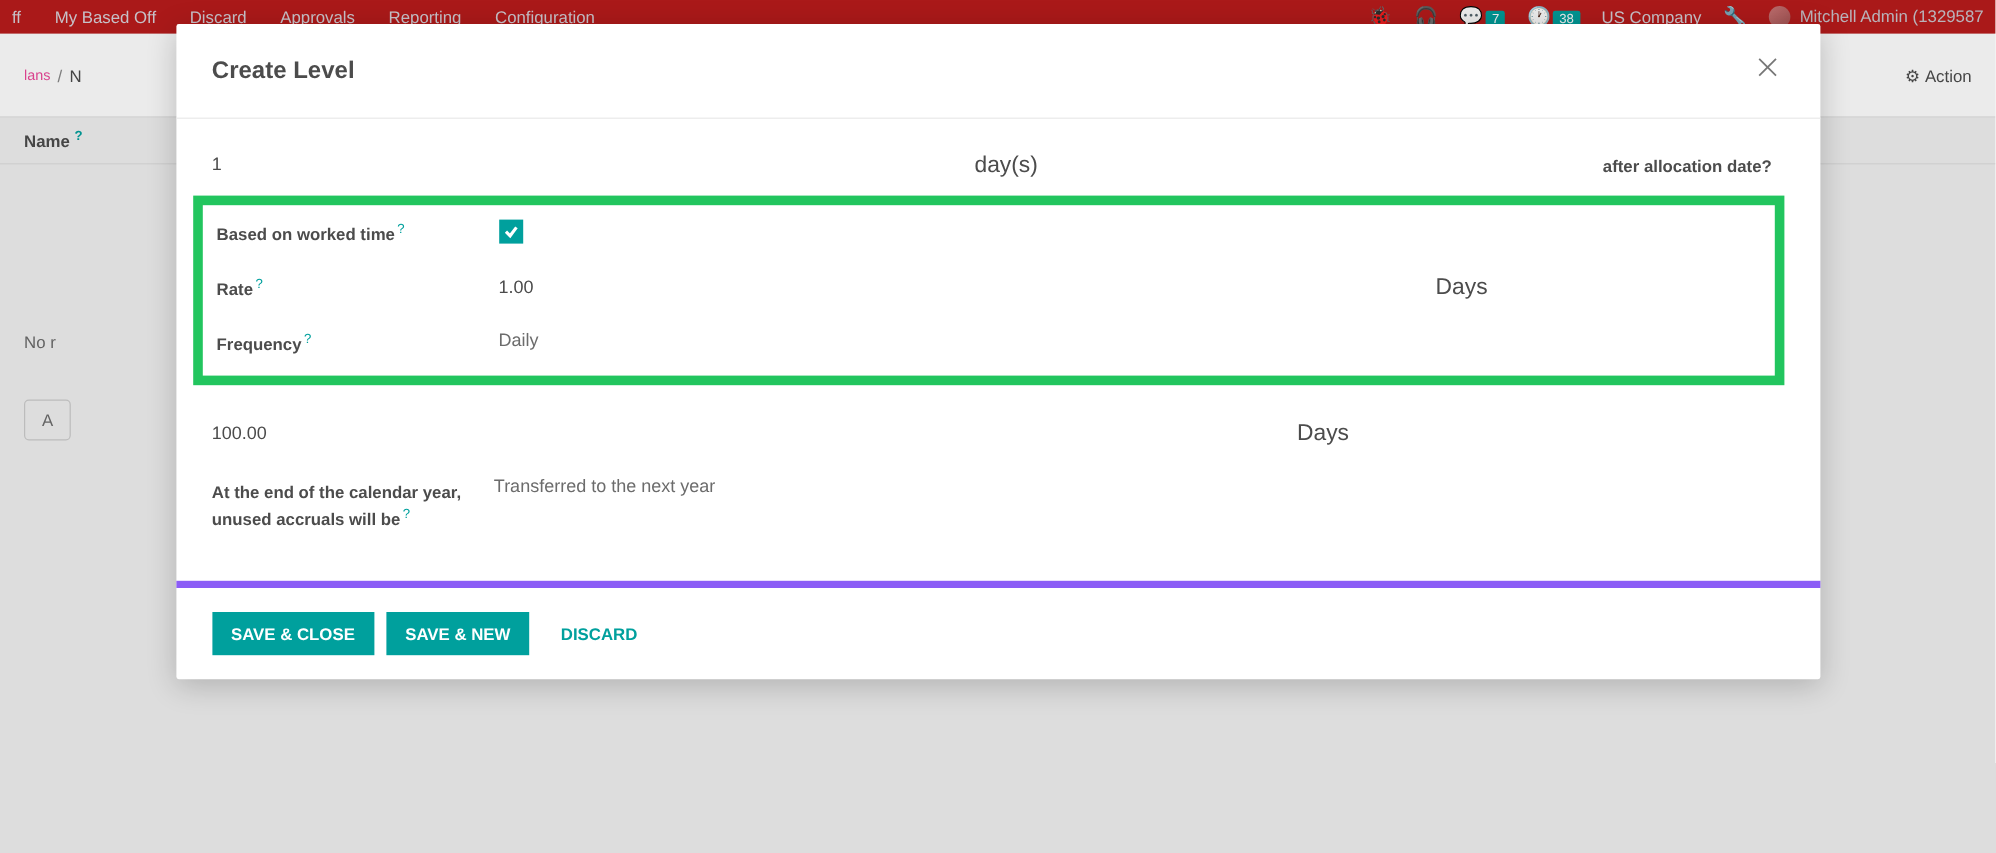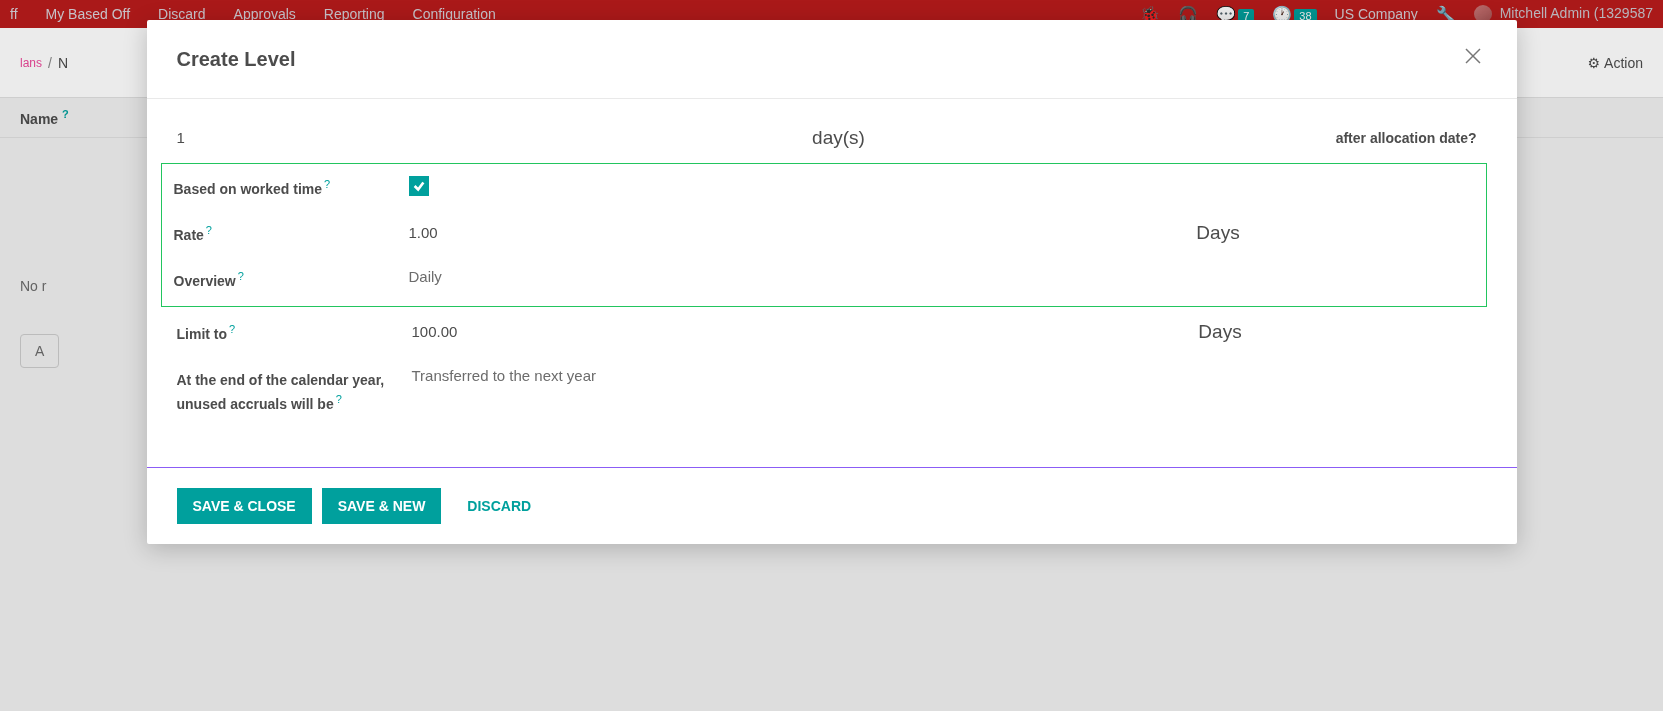--- a/index.html
+++ b/index.html
@@ -214,34 +214,33 @@
       stroke-width: 3;
       fill: none;
     }
     .dropdown-value {
       color: #6c6c6c;
       font-size: 15px;
     }
     
     
     .highlight-box {
-      border: 1px solid #22c55e;
+      border: 8px solid #22c55e;
       padding: 2px 0 2px 0;
       margin-left: -16px;
       padding-left: 12px;
-      margin-bottom: 4px;
+      margin-bottom: 20px;
     }
     
     .modal-footer {
-      border-top: 1px solid #8b5cf6;
+      border-top: 6px solid #8b5cf6;
       padding: 20px 30px;
       display: flex;
       gap: 10px;
       align-items: center;
-      margin-top: 12px;
     }
     .btn-primary {
       background: #00a09d;
       color: white;
       border: none;
       padding: 10px 16px;
       font-size: 14px;
       font-weight: 600;
       cursor: pointer;
       text-transform: uppercase;
@@ -356,32 +355,29 @@
             <span>Rate</span><span class="help-q">?</span>
           </div>
           <div class="form-value">
             <input class="input-text col-rate-val" value="1.00" style="">
             <span class="unit-text col-rate-unit">Days</span>
           </div>
         </div>
 
         <div class="form-row">
           <div class="form-label">
-            <span>Overview</span><span class="help-q">?</span>
+            <span>Frequency</span><span class="help-q">?</span>
           </div>
           <div class="form-value">
             <span class="dropdown-value">Daily</span>
           </div>
         </div>
       </div>
 
       <div class="form-row">
-        <div class="form-label">
-          <span>Limit to</span><span class="help-q">?</span>
-        </div>
         <div class="form-value">
           <input class="input-text col-rate-val" value="100.00" style="">
           <span class="unit-text col-rate-unit">Days</span>
         </div>
       </div>
 
       <div class="form-row">
         <div class="form-label" style="line-height:1.6;">
           <span>At the end of the calendar year, unused accruals will be</span><span class="help-q">?</span>
         </div>

